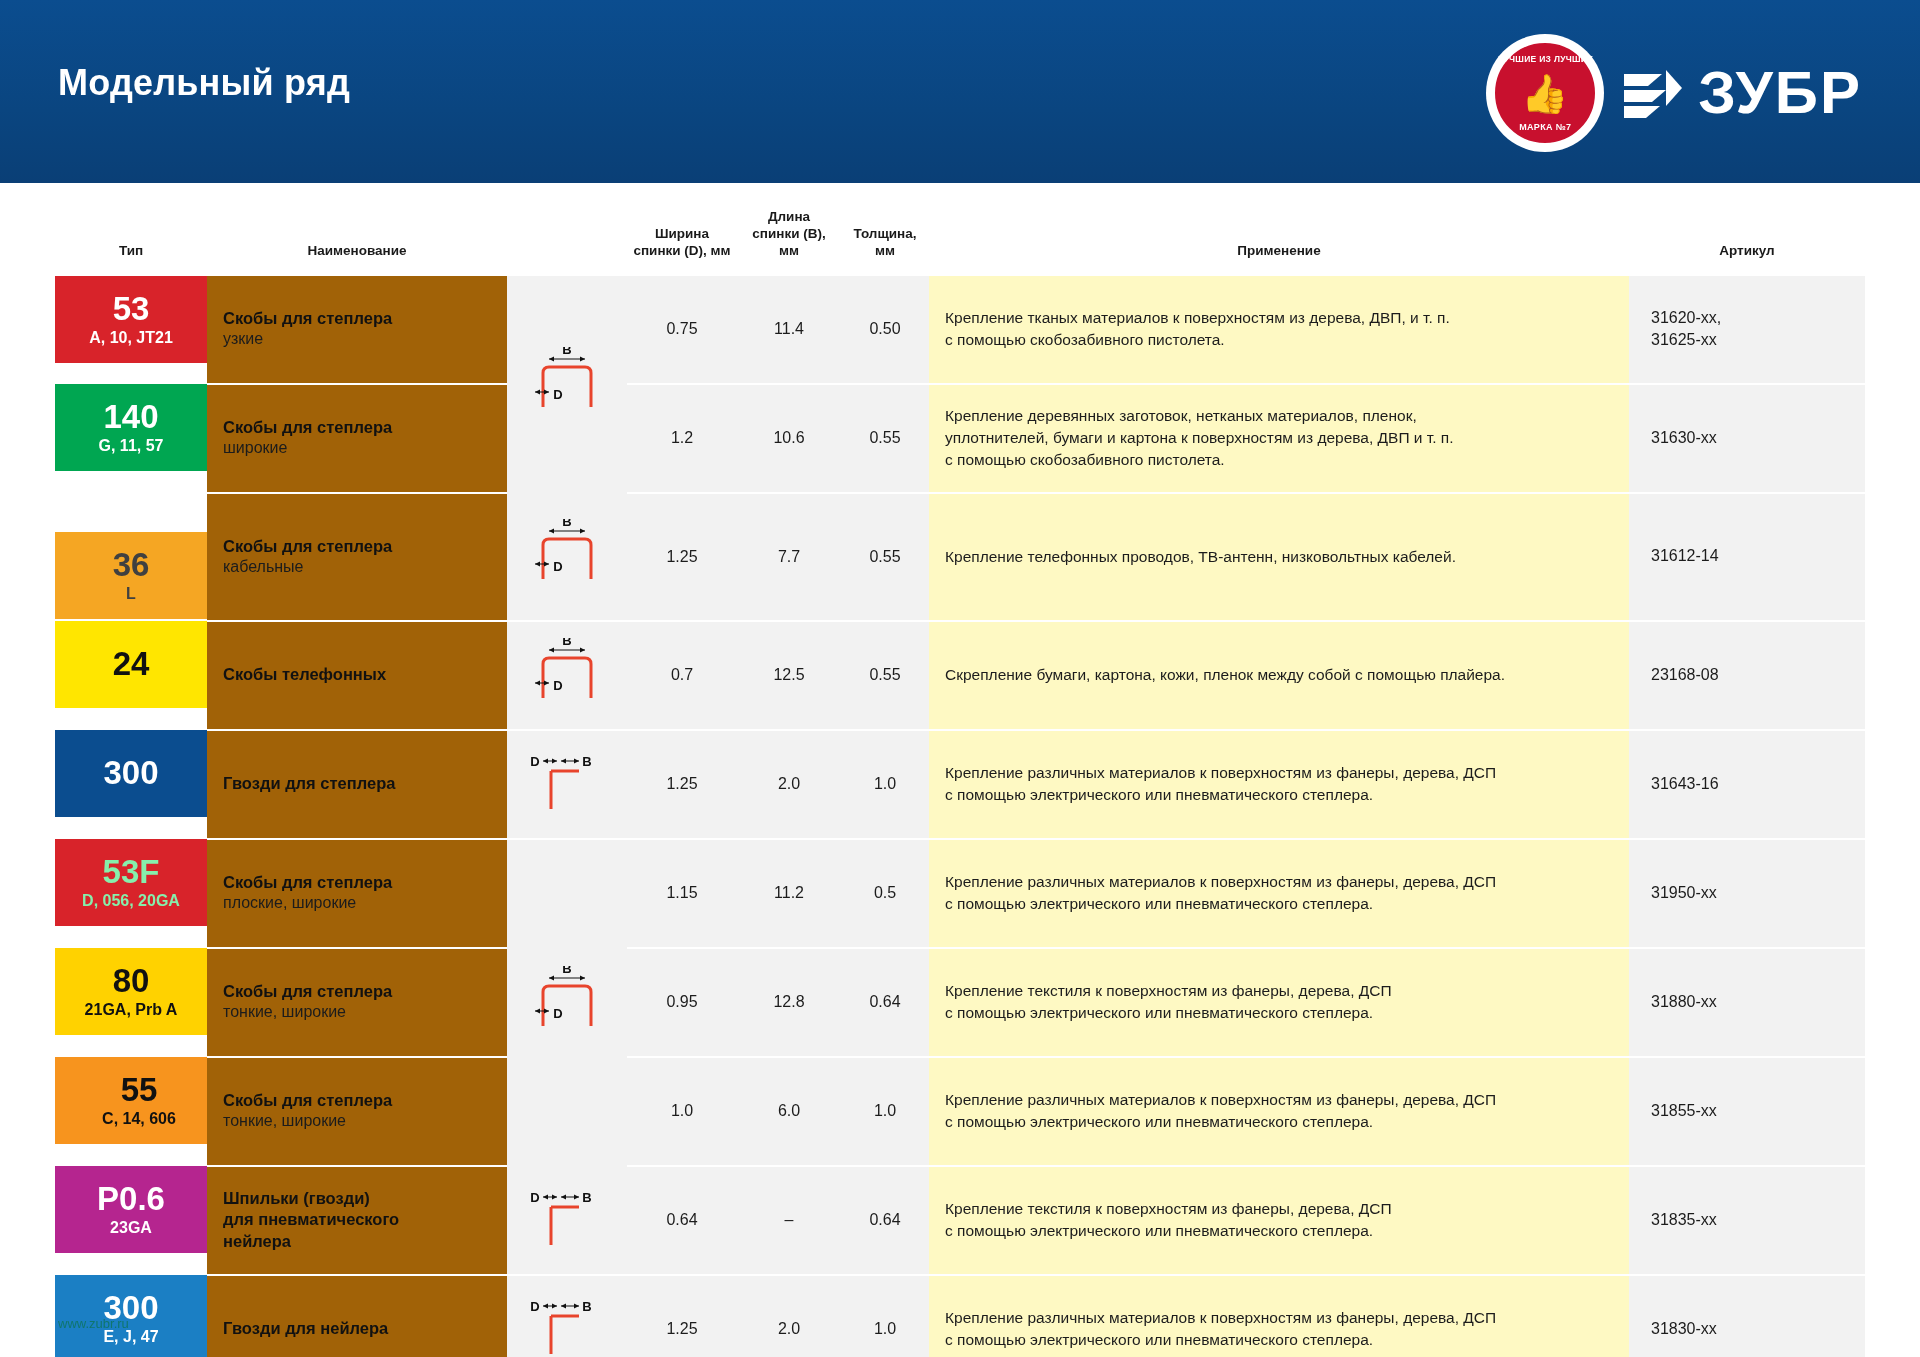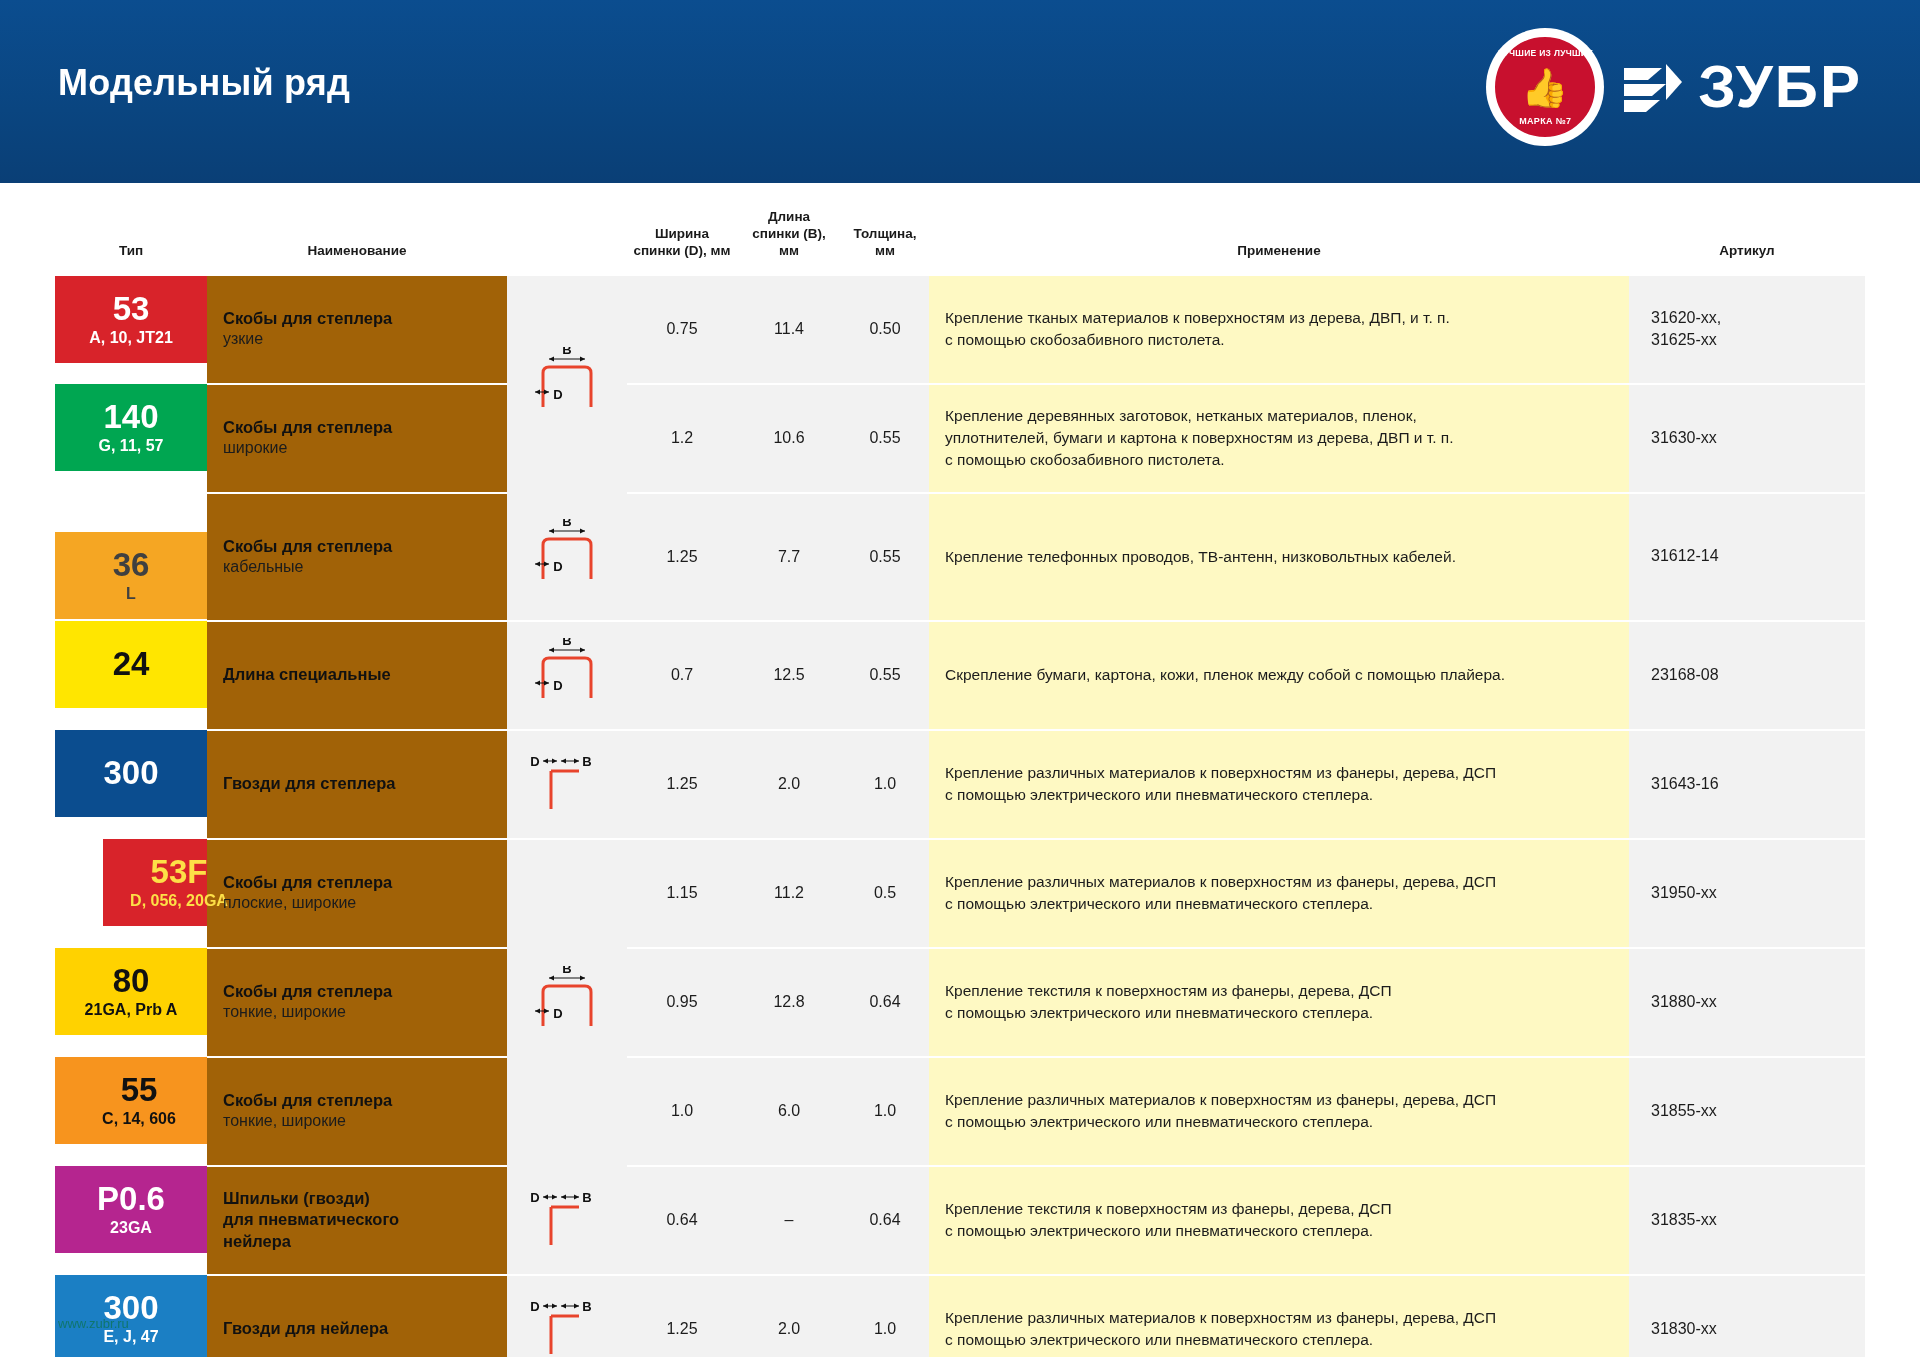--- a/index.html
+++ b/index.html
@@ -33,21 +33,21 @@
     left: 58px;
     top: 62px;
     font-size: 36px;
     font-weight: bold;
     color: #ffffff;
     letter-spacing: 0.2px;
   }
   .brand-area {
     position: absolute;
     right: 58px;
-    top: 28px;
+    top: 34px;
     display: flex;
     align-items: center;
     gap: 18px;
   }
   .medal {
     width: 118px;
     height: 118px;
     border-radius: 50%;
     background: #ffffff;
     position: relative;
@@ -384,21 +384,21 @@
             <td class="app-cell sep-b">Крепление телефонных проводов, ТВ-антенн, низковольтных кабелей.</td>
             <td class="art-cell sep-b">31612-14</td>
           </tr>
           <tr class="row">
             <td class="type-cell">
               <div class="badge dark-text" style="background: rgb(255, 230, 0); color: rgb(17, 17, 17); height: 89px;">
                 <div class="big">24</div>
               </div>
             </td>
             <td class="name-cell sep-b">
-              <div class="name-main">Длина специальные</div>
+              <div class="name-main">Скобы телефонных</div>
             </td>
             <td class="pic-cell sep-b">
               <div class="figure">
                 <svg width="108" height="74" viewBox="0 0 108 74">
     <path d="M30 26 L30 60 M30 26 Q30 20 36 20 L72 20 Q78 20 78 26 L78 60" fill="none" stroke="#e8442c" stroke-width="3"></path>
     <line x1="36" y1="12" x2="72" y2="12" stroke="#111" stroke-width="1"></line>
     <polygon points="36,12 41,9.5 41,14.5" fill="#111"></polygon>
     <polygon points="72,12 67,9.5 67,14.5" fill="#111"></polygon>
     <text x="54" y="7" font-size="13" font-family="Liberation Sans, sans-serif" text-anchor="middle" fill="#111" font-weight="bold">B</text>
     <line x1="22" y1="45" x2="36" y2="45" stroke="#111" stroke-width="1"></line>
@@ -439,21 +439,21 @@
               </div>
             </td>
             <td class="num-cell sep-b">1.25</td>
             <td class="num-cell sep-b">2.0</td>
             <td class="num-cell sep-b">1.0</td>
             <td class="app-cell sep-b">Крепление различных материалов к поверхностям из фанеры, дерева, ДСП<br>с помощью электрического или пневматического степлера.</td>
             <td class="art-cell sep-b">31643-16</td>
           </tr>
           <tr class="row">
             <td class="type-cell">
-              <div class="badge" style="background: rgb(216, 35, 42); color: #fde047; height: 89px; margin-left: 48px;">
+              <div class="badge" style="background: rgb(216, 35, 42); color: #86efac; height: 89px;">
                 <div class="big">53F</div>
                 <div class="sub">D, 056, 20GA</div>
               </div>
             </td>
             <td class="name-cell sep-b">
               <div class="name-main">Скобы для степлера</div>
               <div class="name-sub">плоские, широкие</div>
             </td>
             <td class="pic-cell" rowspan="3">
               <div class="figure">

